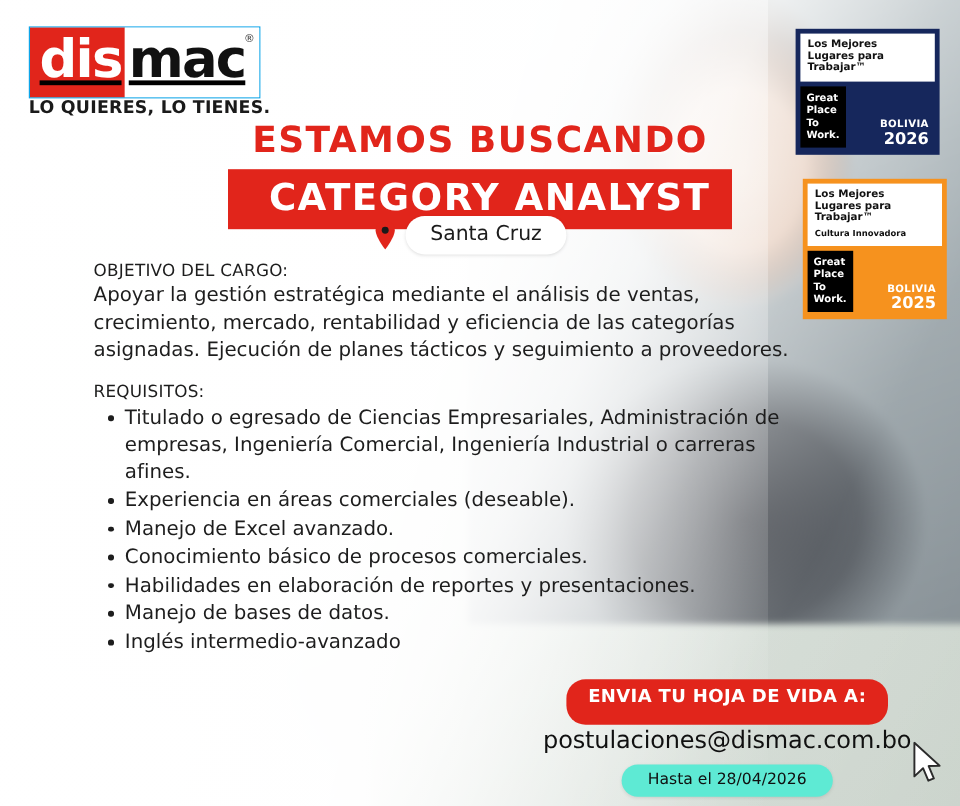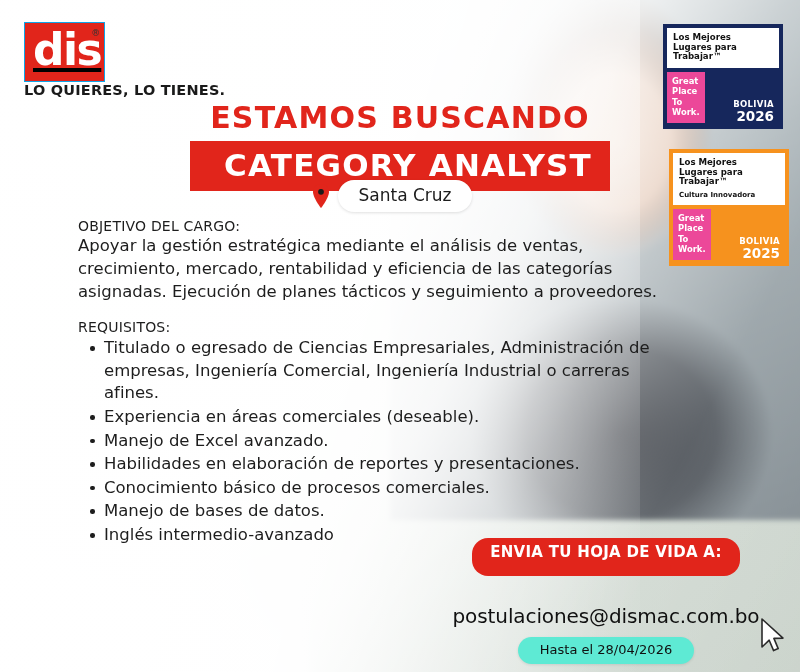--- a/index.html
+++ b/index.html
@@ -180,21 +180,21 @@
     color: #111111;
     margin-top: 4px;
   }
   .badge-foot {
     display: flex;
     align-items: flex-end;
     justify-content: space-between;
     padding: 4px 3px 2px 0;
   }
   .gptw {
-    background: #ec4899;
+    background: #000000;
     color: #ffffff;
     font-size: 8.4px;
     font-weight: 700;
     line-height: 1.25;
     padding: 4px 5px 5px 5px;
     white-space: pre-line;
   }
   .badge-country {
     text-align: right;
     color: #ffffff;
@@ -258,21 +258,21 @@
     display: inline-block;
     background: #e1251b;
     color: #ffffff;
     font-size: 15px;
     font-weight: 700;
     letter-spacing: .3px;
     border-radius: 16px;
     padding: 5px 18px 15px 18px;
   }
   .email {
-    margin-top: 28px;
+    margin-top: 0;
     font-size: 20px;
     color: #101010;
     letter-spacing: -.1px;
   }
   .deadline {
     display: inline-block;
     margin-top: 9px;
     background: #5eead4;
     border-radius: 16px;
     padding: 5px 22px 7px 22px;
@@ -294,20 +294,21 @@
   <div class="bg-base"></div>
   <div class="bg-portrait"></div>
   <div class="bg-desk"></div>
   <div class="bg-foliage"></div>
   <div class="bg-veil"></div>
   <div class="bg-veil2"></div>
 
   <div class="logo-wrap">
     <div class="logo-box">
       <span class="logo-dis">dis</span>
+      <span class="logo-mac">mac</span>
       <span class="logo-reg">®</span>
     </div>
     <div class="logo-tag">LO QUIERES, LO TIENES.</div>
   </div>
 
   <div class="headline">
     <div class="headline-top">ESTAMOS BUSCANDO</div>
     <div class="headline-band">CATEGORY ANALYST</div>
   </div>
 
@@ -362,22 +363,22 @@
     <div class="sec-title">OBJETIVO DEL CARGO:</div>
     <p class="sec-para">Apoyar la gestión estratégica mediante el análisis de ventas, crecimiento, mercado, rentabilidad y eficiencia de las categorías asignadas. Ejecución de planes tácticos y seguimiento a proveedores.</p>
 
     <div class="sec-gap"></div>
 
     <div class="sec-title">REQUISITOS:</div>
     <ul class="bullets">
       <li>Titulado o egresado de Ciencias Empresariales, Administración de empresas, Ingeniería Comercial, Ingeniería Industrial o carreras afines.</li>
       <li>Experiencia en áreas comerciales (deseable).</li>
       <li>Manejo de Excel avanzado.</li>
+      <li>Conocimiento básico de procesos comerciales.</li>
       <li>Habilidades en elaboración de reportes y presentaciones.</li>
-      <li>Conocimiento básico de procesos comerciales.</li>
       <li>Manejo de bases de datos.</li>
       <li>Inglés intermedio-avanzado</li>
     </ul>
   </div>
 
 
   <div class="contact">
     <div class="cta-pill">ENVIA TU HOJA DE VIDA A:</div>
     <div class="email">postulaciones@dismac.com.bo</div>
     <div class="deadline">Hasta el 28/04/2026</div>

